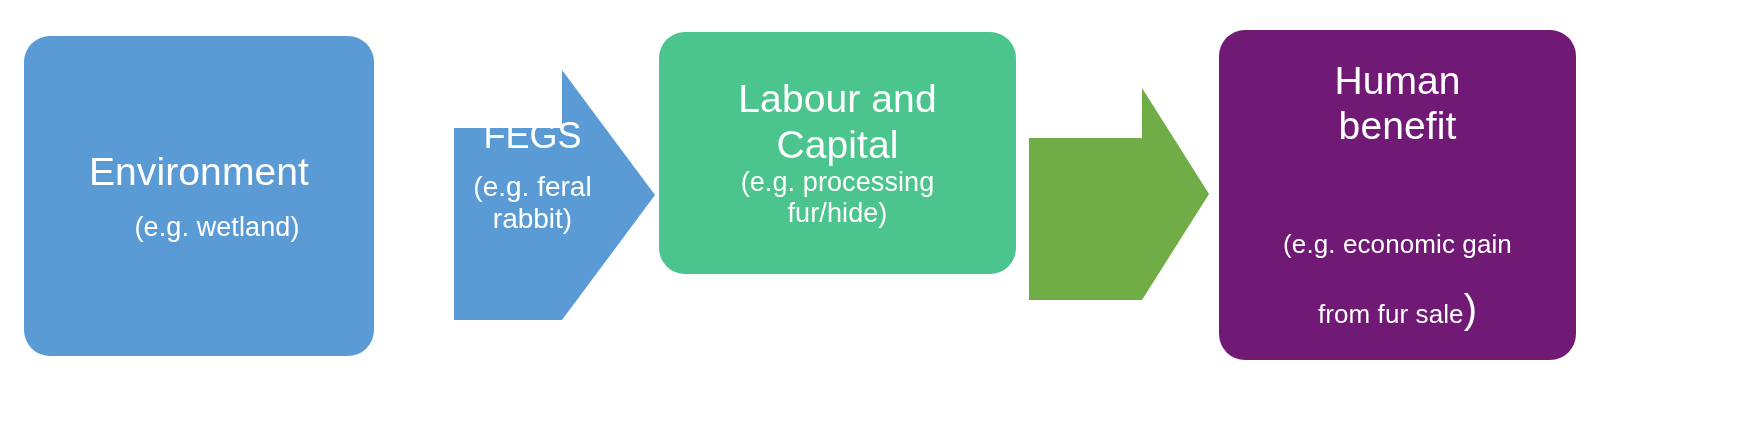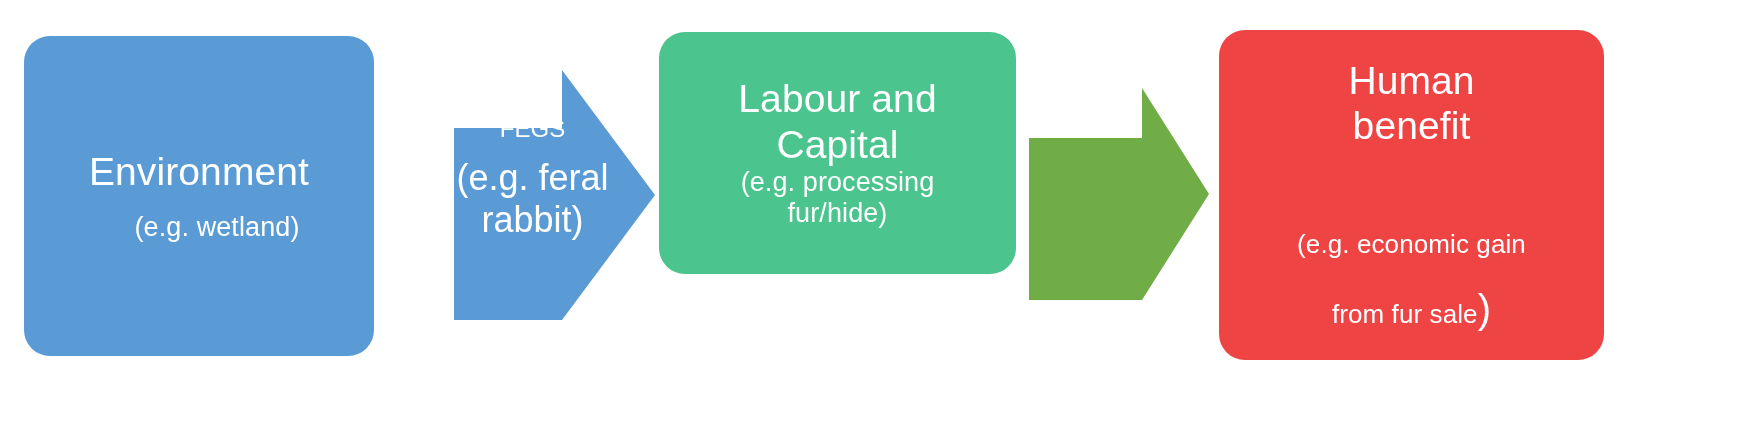--- a/index.html
+++ b/index.html
@@ -60,23 +60,23 @@
     left: 659px;
     top: 32px;
     width: 357px;
     height: 242px;
     background: #4BC48D;
   }
 
   #box-human {
     left: 1219px;
     top: 30px;
-    width: 385px;
+    width: 357px;
     height: 330px;
-    background: #ef4444;
+    background: #701a75;
     gap: 44px;
   }
   #box-human .node-sub {
     font-size: 26px;
     line-height: 1.35;
   }
   .big-paren { font-size: 40px; line-height: 0.1; }
 
   
   .arrow-wrap {
@@ -107,24 +107,24 @@
     text-align: center;
     line-height: 1.16;
     pointer-events: none;
   }
   #fegs-label-wrap {
     left: 430px;
     top: 115px;
     width: 205px;
   }
   #fegs-label-wrap .arrow-title {
-    font-size: 24px;
+    font-size: 36px;
   }
   #fegs-label-wrap .arrow-sub {
-    font-size: 36px;
+    font-size: 28px;
     margin-top: 14px;
     white-space: pre-line;
   }
 </style>
 </head>
 <body>
 
 <div id="canvas">
 
   <div id="box-environment" class="node-box">

